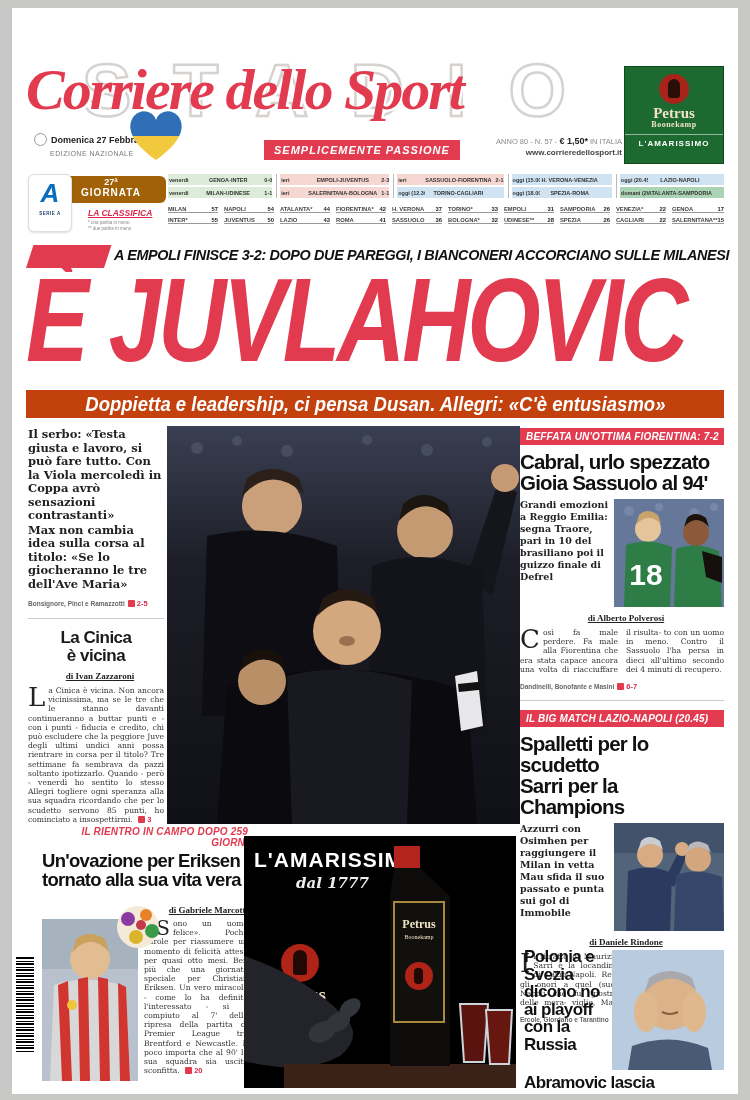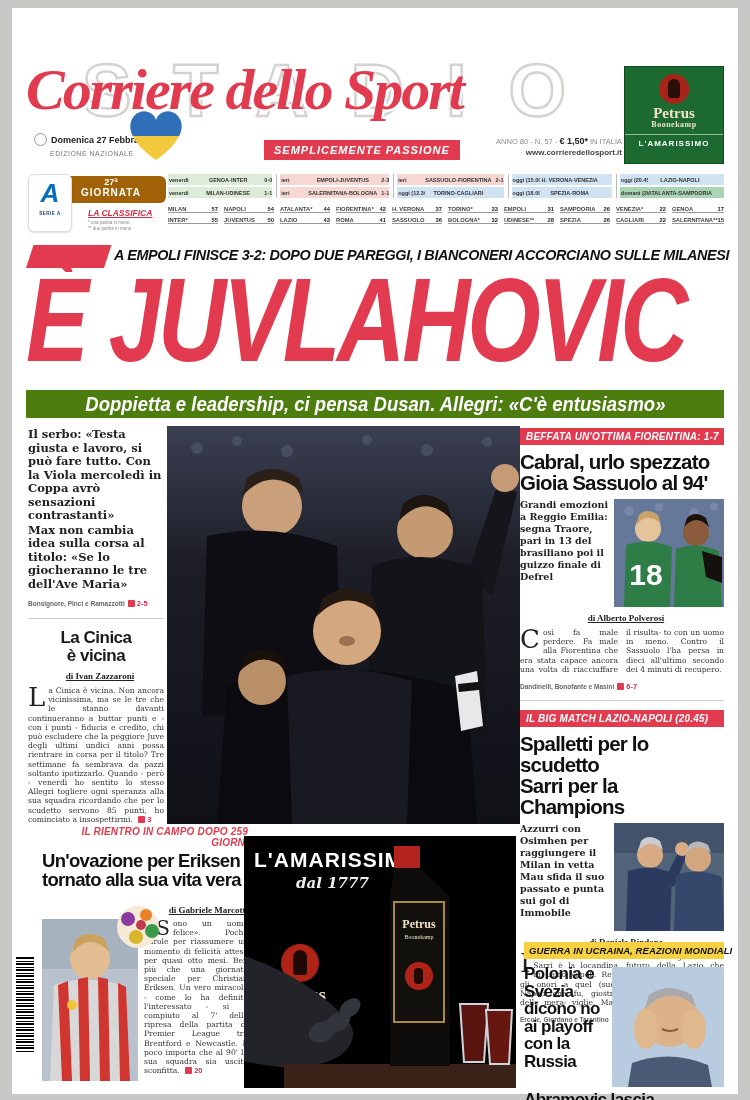--- a/index.html
+++ b/index.html
@@ -68,21 +68,21 @@
 
   
   .kicker{left:14px;top:236px;width:698px;height:26px;}
   .kickflag{position:absolute;left:0;top:1px;width:78px;height:23px;background:#e23b50;
             transform:skewX(-18deg);transform-origin:0 100%;}
   .kicktext{position:absolute;left:88px;top:2px;font:italic 900 15.5px "Liberation Sans",sans-serif;
             color:#111;letter-spacing:-0.4px;white-space:nowrap;transform:scaleX(.93);transform-origin:0 50%;}
   .bigheadline{left:14px;top:252px;width:698px;height:124px;overflow:visible;}
   .bigheadline span{display:inline-block;font:italic 900 118px "Liberation Sans",sans-serif;color:#e23b50;
             letter-spacing:-4px;transform:scaleX(.8);transform-origin:0 50%;white-space:nowrap;line-height:120px;}
-  .deck{left:14px;top:382px;width:698px;height:28px;background:#4d7c0f;color:#fff;text-align:center;
+  .deck{left:14px;top:382px;width:698px;height:28px;background:#c2410c;color:#fff;text-align:center;
         font:italic 700 19.5px "Liberation Sans",sans-serif;line-height:28px;white-space:nowrap;}
   .deck span{display:inline-block;transform:scaleX(.95);}
 
   
   .leftcol{left:16px;top:420px;width:136px;}
   .leadintro{font:700 11.5px "DejaVu Serif",serif;color:#222;line-height:13.5px;}
   .leadintro p{margin:0 0 1px 0;}
   .credit{font:700 6.5px "Liberation Sans",sans-serif;color:#666;margin-top:8px;}
   .pg{display:inline-block;width:7px;height:7px;background:#e23b50;border-radius:1px;vertical-align:-1px;margin:0 2px 0 3px;}
   .pgn{color:#d9294b;font:700 7.5px "Liberation Sans",sans-serif;}
@@ -422,27 +422,27 @@
       <circle cx="95" cy="255" r="24" fill="#b98f68"></circle>
       <path d="M72 246 Q95 222 120 244 L114 230 Q94 216 77 230 Z" fill="#17100b"></path>
 
       <path d="M288 250 L310 245 L316 300 L294 305 Z" fill="#e8e8ea"></path>
       <rect x="291" y="258" width="22" height="8" transform="rotate(-6 291 258)" fill="#111"></rect>
     </svg>
   </div>
 
   <div class="abs rightcol">
 
-    <div class="redlabel">BEFFATA UN'OTTIMA FIORENTINA: 1-7</div>
+    <div class="redlabel">BEFFATA UN'OTTIMA FIORENTINA: 7-2</div>
     <div class="h2">
       <div>Cabral, urlo spezzato</div>
         <div>Gioia Sassuolo al 94'</div>
     </div>
     <div class="standrow">
-      <div class="standfirst">Grandi emozioni a Reggio Emilia: segna Traore, pari in 13 del brasiliano poi il guizzo finale di Defrel</div>
+      <div class="standfirst">Grandi emozioni a Reggio Emilia: segna Traore, pari in 10 del brasiliano poi il guizzo finale di Defrel</div>
       <div class="thumb">
         <svg width="110" height="108" viewBox="0 0 110 108">
           <rect width="110" height="108" fill="#66789a"></rect>
           <g opacity="0.45" fill="#8a9ab8">
               <circle cx="15" cy="12" r="5"></circle>
               <circle cx="45" cy="8" r="4"></circle>
               <circle cx="80" cy="14" r="5"></circle>
               <circle cx="100" cy="8" r="4"></circle>
             </g>
           <circle cx="34" cy="30" r="13" fill="#e4c49a"></circle>
@@ -566,21 +566,20 @@
       <text x="175" y="103" font-family="Liberation Serif" font-size="6" fill="#f0e2c4" text-anchor="middle">Boonekamp</text>
       <circle cx="175" cy="140" r="14" fill="#b02418"></circle>
       <rect x="170" y="132" width="9" height="16" rx="4" fill="#200905"></rect>
 
       <path d="M216 168 L244 168 L240 226 L220 226 Z" fill="#5a1410" stroke="#cfd4da" stroke-width="2"></path>
       <path d="M242 174 L268 174 L265 228 L246 228 Z" fill="#66170f" stroke="#cfd4da" stroke-width="2"></path>
     </svg>
   </div>
 
   <div class="abs ukraine">
-    <div class="yellowlabel">GUERRA IN UCRAINA, REAZIONI MONDIALI</div>
     <div class="ukrow">
       <div class="ukphoto">
         <svg width="112" height="120" viewBox="0 0 112 120">
           <rect width="112" height="120" fill="#b8cbdf"></rect>
           <circle cx="58" cy="52" r="28" fill="#dcb28a"></circle>
           <path d="M33 42 Q58 16 84 40 L80 28 Q57 14 37 28 Z" fill="#a9a9ad"></path>
           <ellipse cx="34" cy="62" rx="12" ry="20" fill="#e0b88e"></ellipse>
           <ellipse cx="82" cy="62" rx="12" ry="20" fill="#e0b88e"></ellipse>
           <path d="M20 96 Q58 82 96 98 L100 120 L16 120 Z" fill="#4a5a74"></path>
           <path d="M50 62 Q58 66 66 62" stroke="#8a5a3a" stroke-width="2" fill="none"></path>

